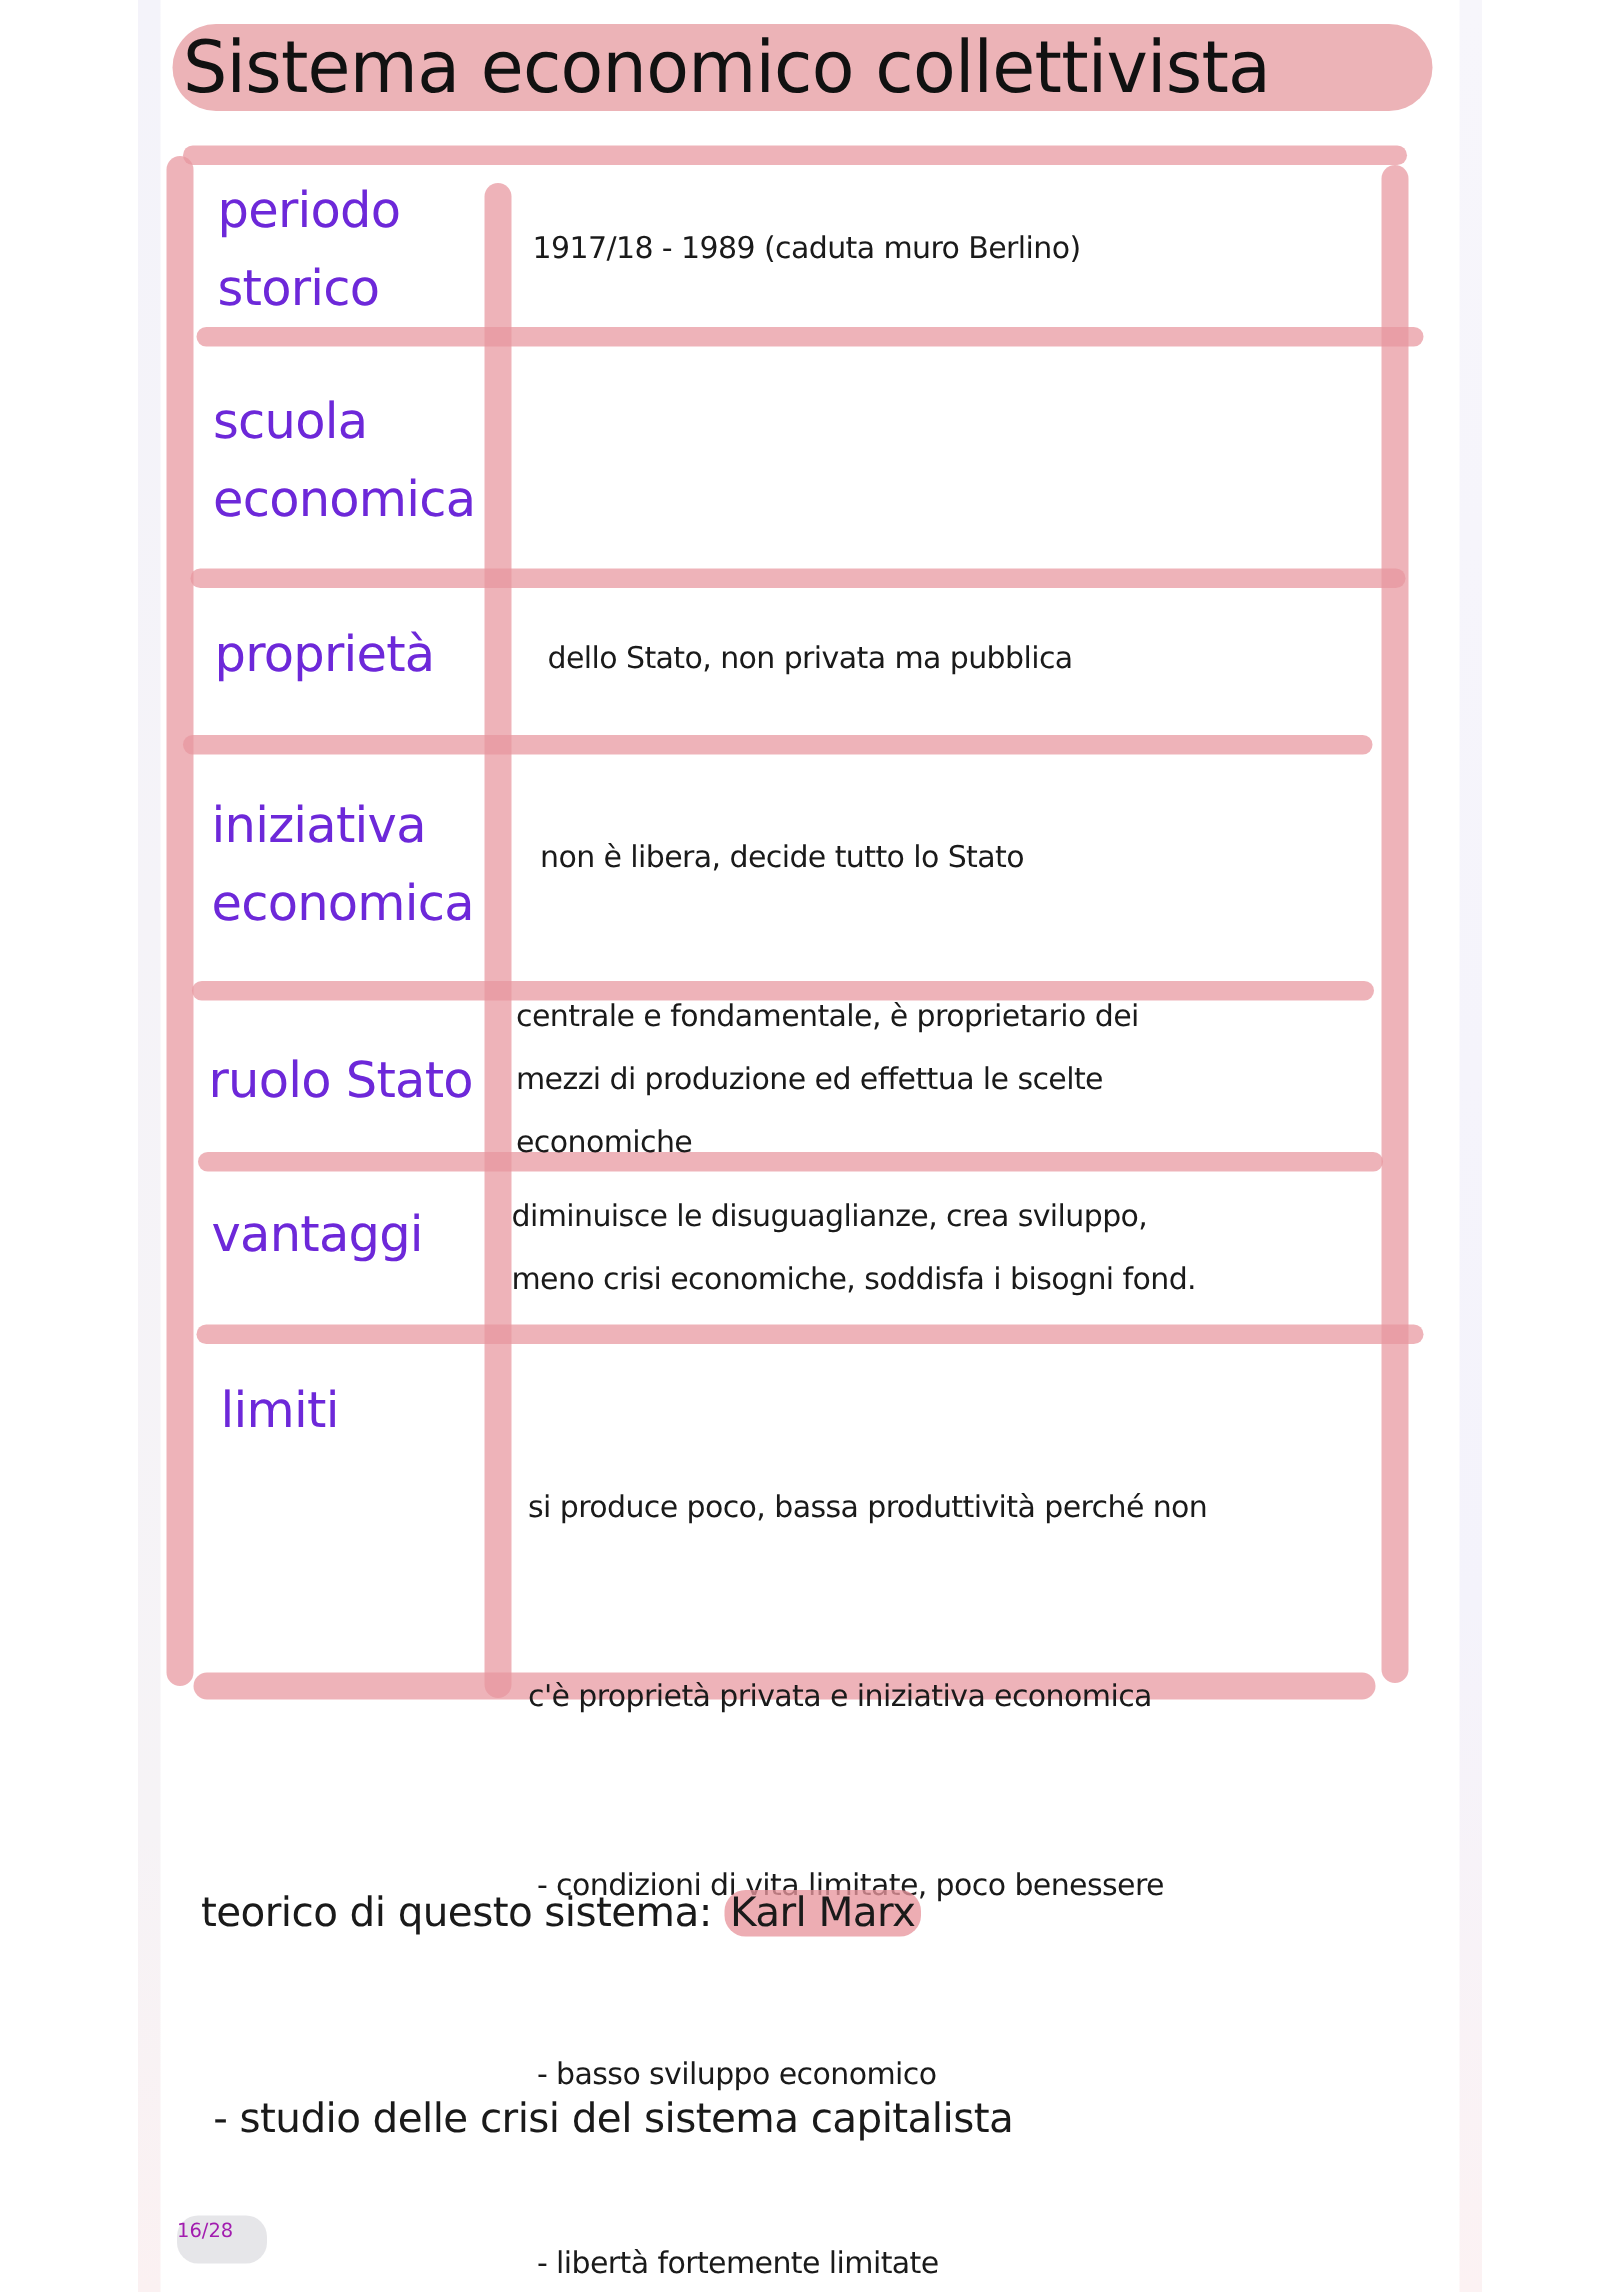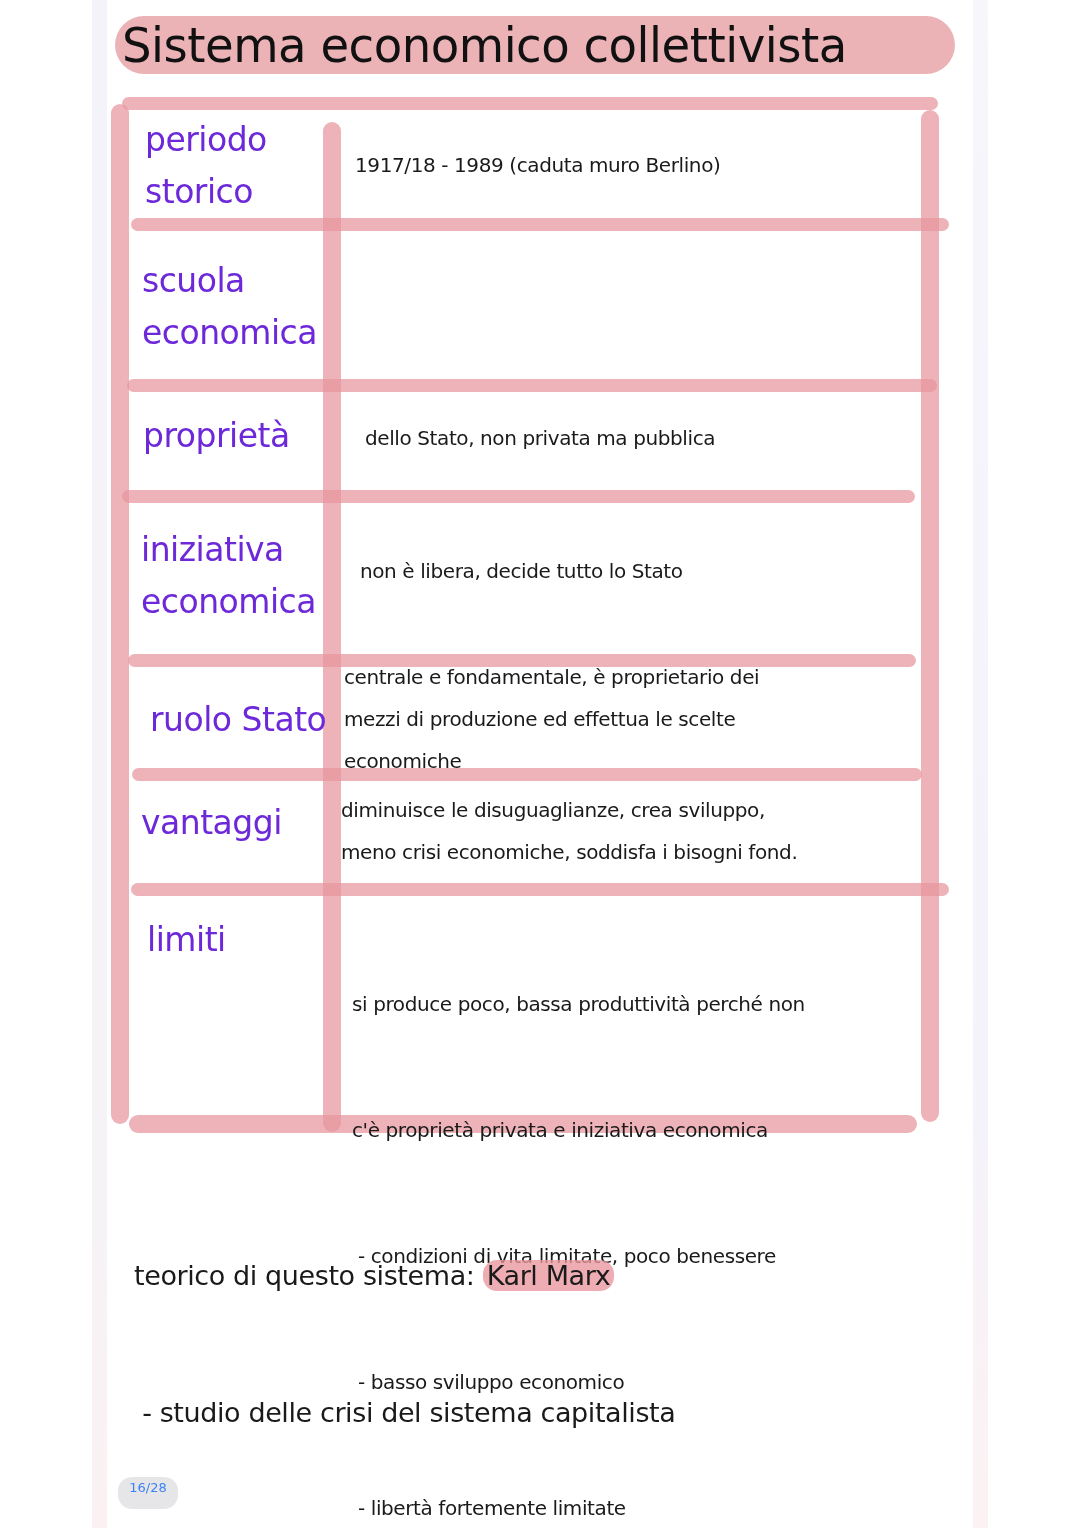--- a/index.html
+++ b/index.html
@@ -92,23 +92,23 @@
     }
     .page-badge {
       position: absolute;
       left: 118px;
       top: 1477px;
       width: 60px;
       height: 32px;
       background: rgba(210, 210, 215, 0.55);
       border-radius: 14px;
       font-size: 13px;
-      color: #3b82f6;
+      color: #a21caf;
       line-height: 22px;
-      text-align: center;
+      text-align: left;
     }
   </style>
 </head>
 <body>
 
 <div class="side-strip left"></div>
 <div class="side-strip right"></div>
 
 <div class="title-pill"></div>
 <div class="title-text">Sistema economico collettivista</div>
@@ -151,21 +151,21 @@
   </div>
 
   <div class="cell-label" style="left:141px; top:524px;">
     <div>iniziativa</div>
     <div>economica</div>
   </div>
   <div class="cell-value" style="left:360px; top:550px;">
     <span class="line">non è libera, decide tutto lo Stato</span>
   </div>
 
-  <div class="cell-label" style="left:150px; top:694px;">
+  <div class="cell-label" style="left:139px; top:694px;">
     <div>ruolo Stato</div>
   </div>
   <div class="cell-value" style="left:344px; top:656px;">
     <span class="line">centrale e fondamentale, è proprietario dei</span>
     <span class="line">mezzi di produzione ed effettua le scelte</span>
     <span class="line">economiche</span>
   </div>
 
   <div class="cell-label" style="left:141px; top:797px;">
     <div>vantaggi</div>

